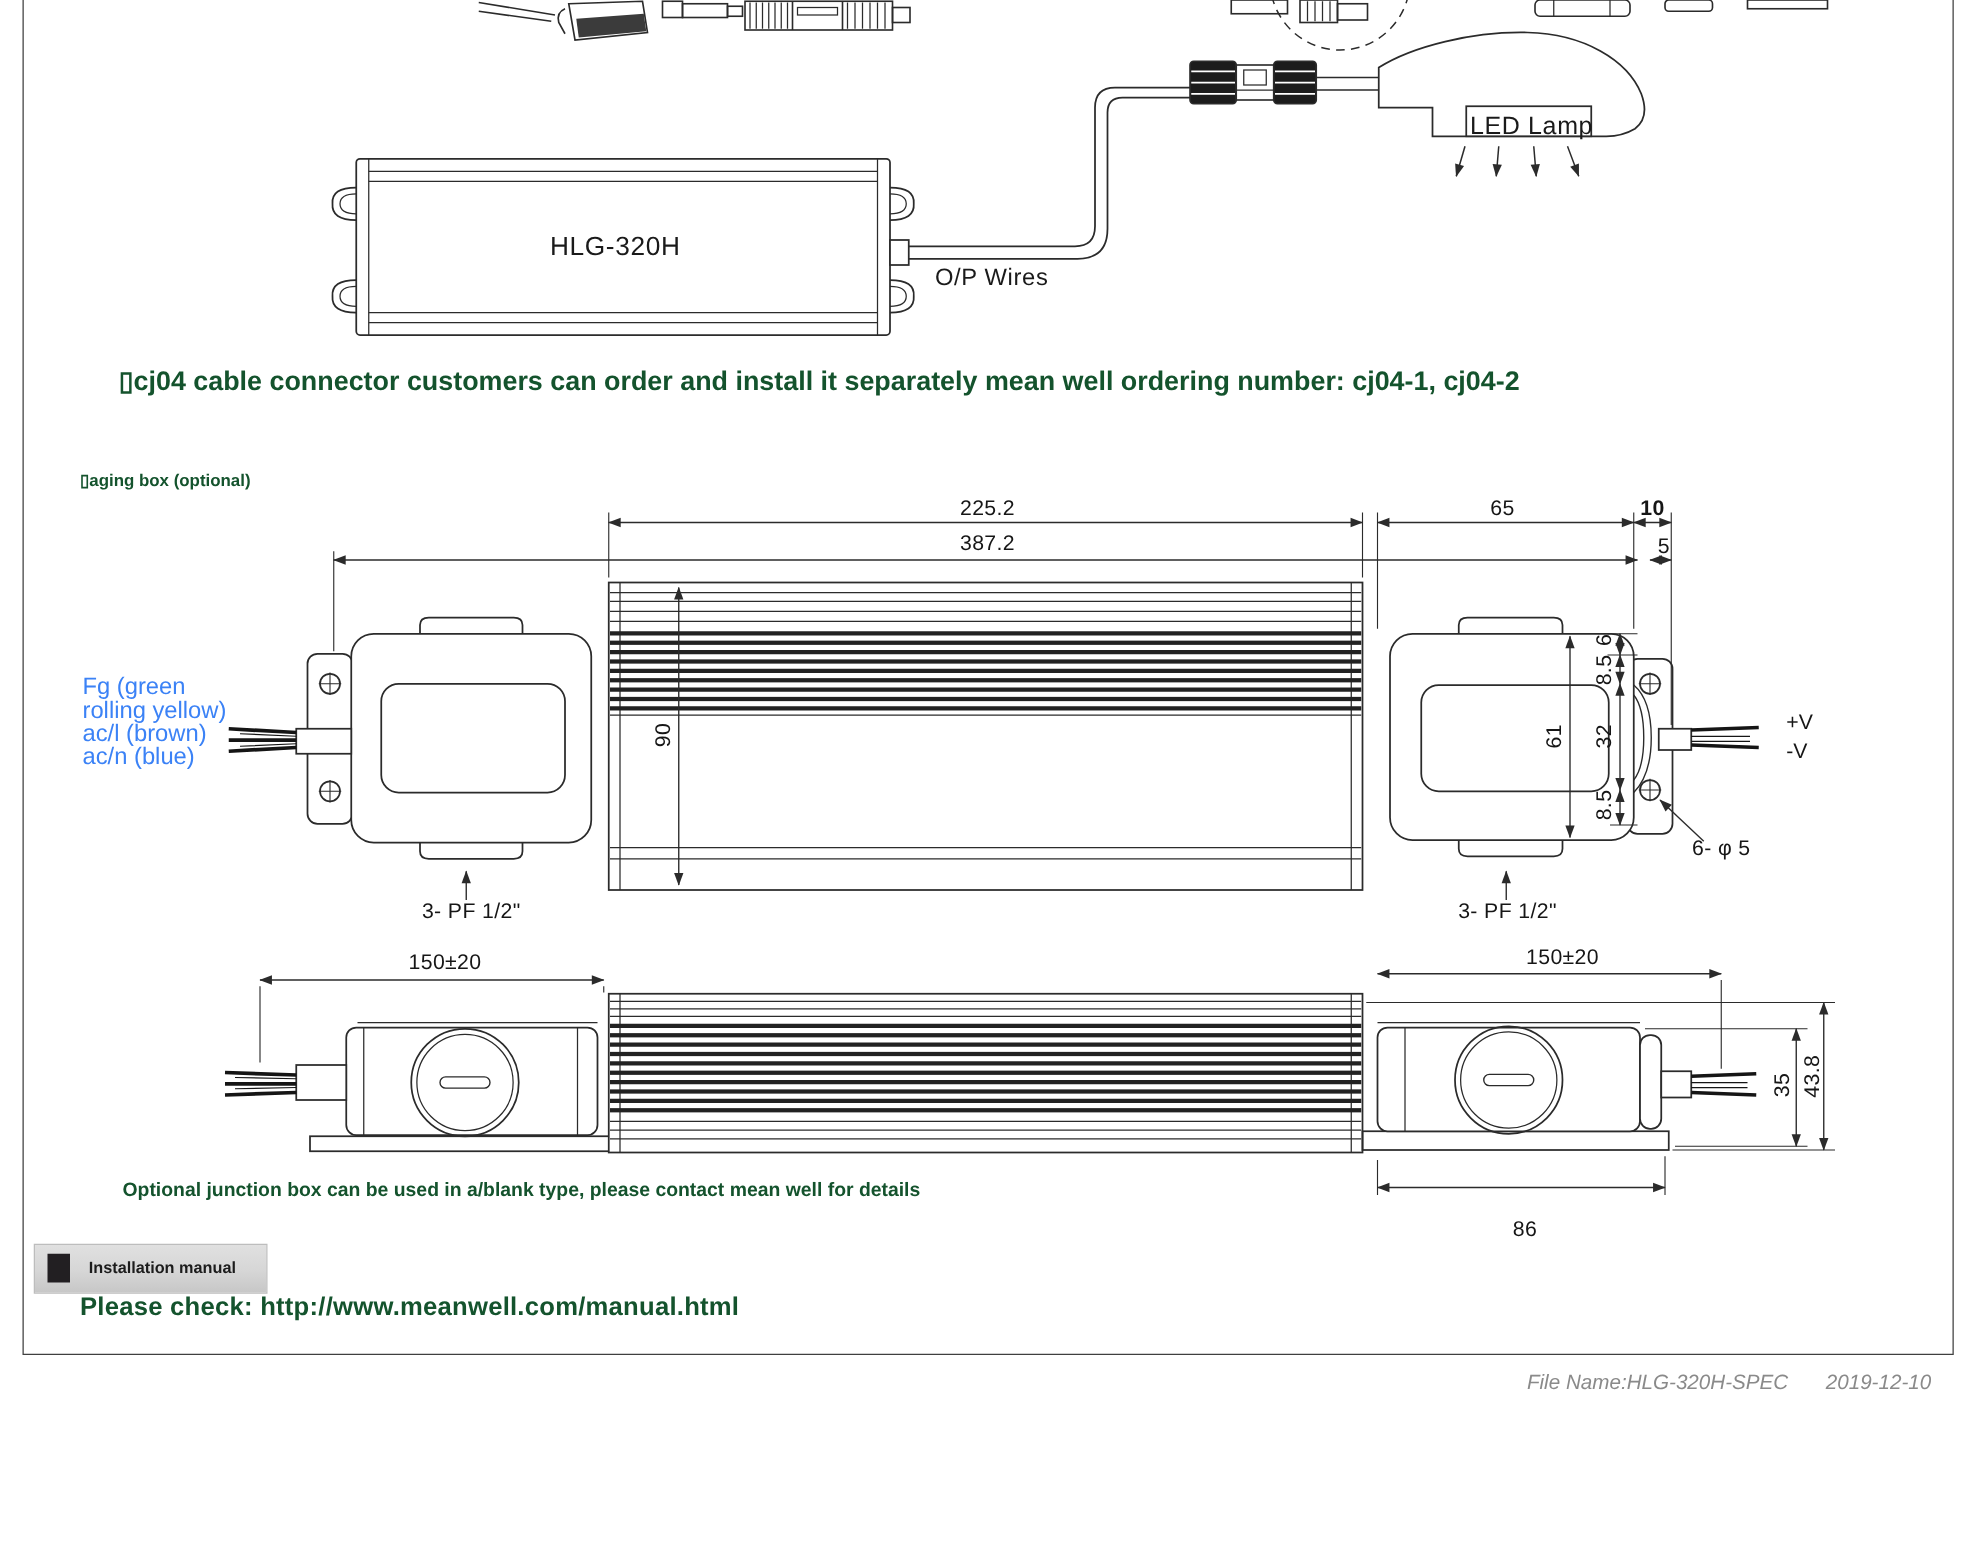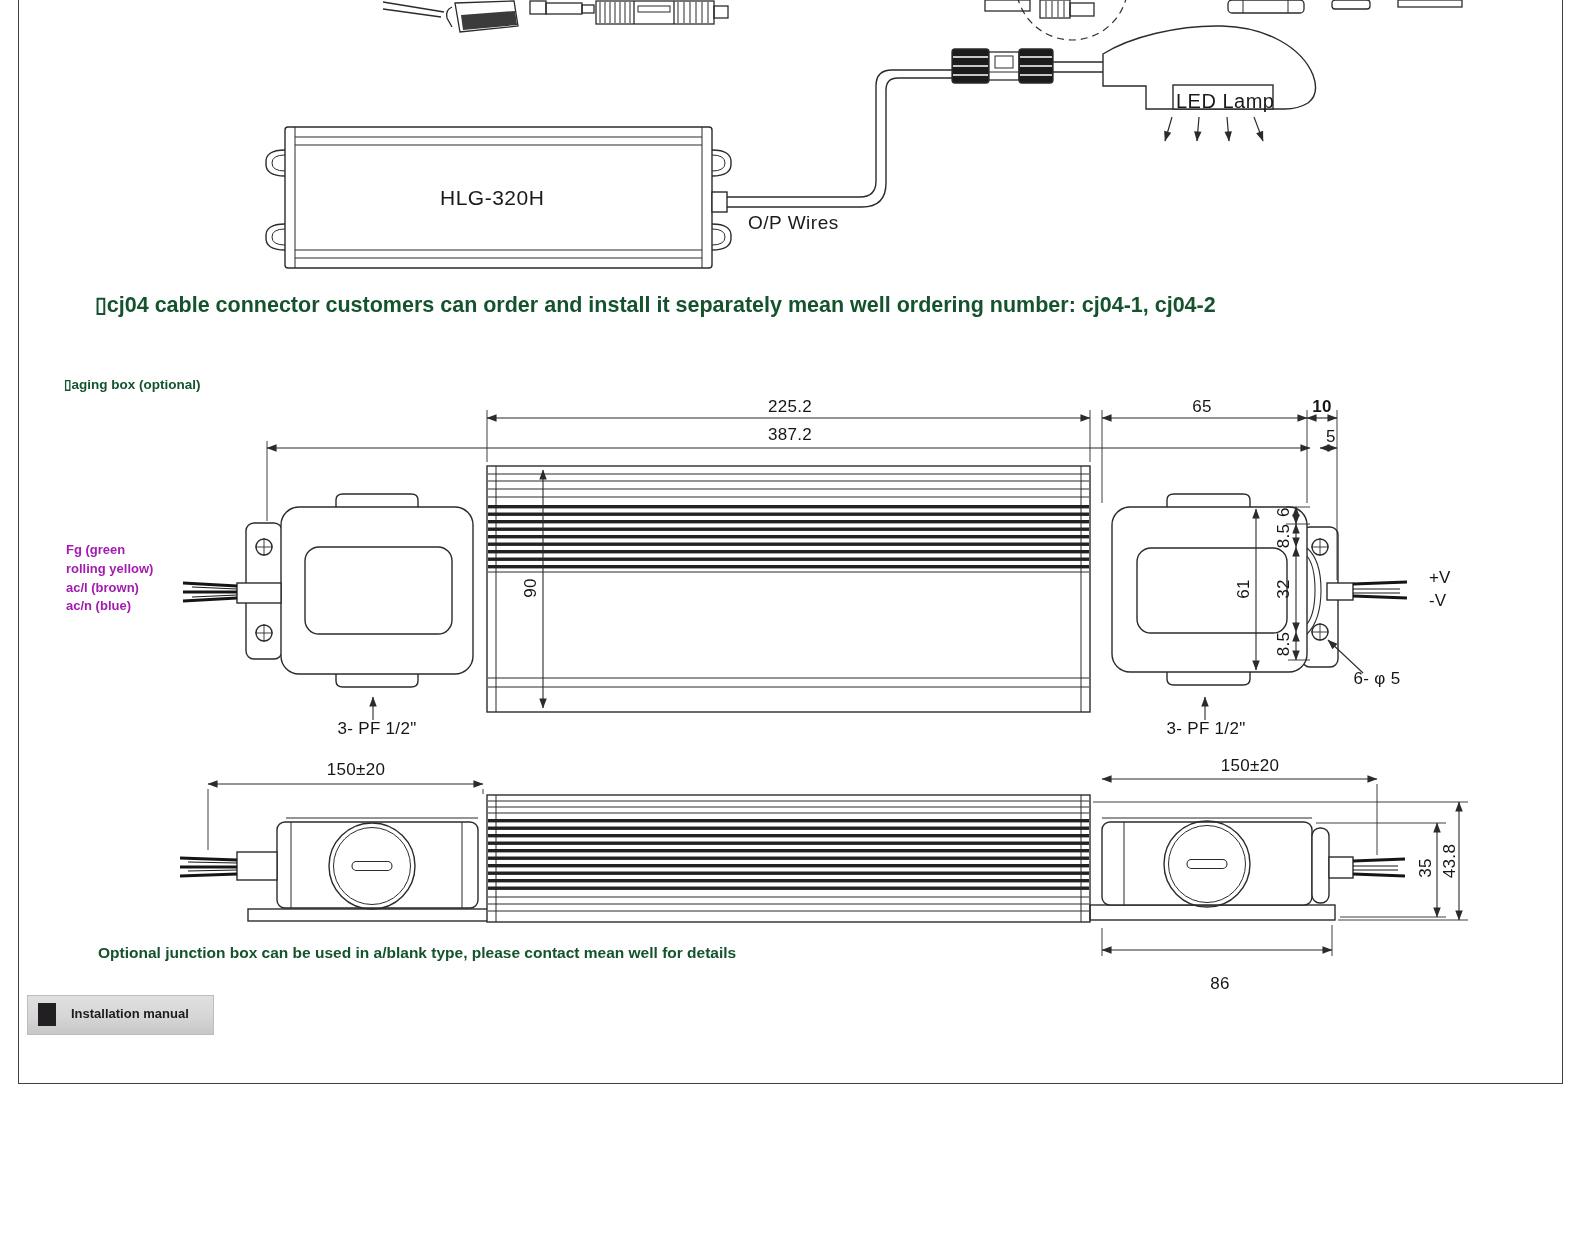--- a/index.html
+++ b/index.html
@@ -5,21 +5,21 @@
   html,body{margin:0;padding:0;background:#ffffff;}
   body{width:1580px;height:1250px;font-family:"Liberation Sans",sans-serif;}
   #canvas{position:relative;width:1580px;height:1250px;overflow:hidden;background:#fff;color:#111;}
   #page-border{position:absolute;left:18px;top:-26px;width:1543px;height:1108px;border:1.5px solid #3f3f3f;}
   svg{position:absolute;left:0;top:0;}
   .draw-lbl{position:absolute;font-size:20px;color:#1a1a1a;white-space:nowrap;letter-spacing:.5px;}
   .dim{position:absolute;font-size:17px;color:#161616;white-space:nowrap;transform:translate(-50%,-50%);letter-spacing:.3px;}
   .bold-note{position:absolute;font-weight:bold;color:#14532d;white-space:nowrap;}
   #note-cj04{left:95px;top:292px;font-size:21.5px;}
   #note-aging{left:64px;top:376px;font-size:13.5px;}
-  #wire-labels{position:absolute;left:66px;top:541px;font-weight:bold;font-size:13px;line-height:18.8px;color:#a21caf;}
+  #wire-labels{position:absolute;left:66px;top:541px;font-weight:normal;font-size:19px;line-height:18.8px;color:#3b82f6;}
   #lbl-vplus,#lbl-vminus{position:absolute;font-size:17px;color:#161616;}
   #lbl-vplus{left:1429px;top:568px;}
   #lbl-vminus{left:1429px;top:591px;}
   #lbl-hlg{left:440px;top:186px;font-size:21px;}
   #lbl-opwires{left:748px;top:212px;font-size:19px;}
   #lbl-ledlamp{left:1176px;top:50px;margin-top:40px;}
   #note-optional{left:98px;top:944px;font-size:15.5px;}
   #banner{position:absolute;left:27px;top:995px;width:185px;height:38px;
           background:linear-gradient(180deg,#e0e0e0 0%,#d6d6d6 55%,#c7c7c7 100%);
           border:1px solid #bdbdbd;}
@@ -289,15 +289,19 @@
       <span class="dim" style="left: 1220px; top: 941px; margin-top: 43px;">86</span>
     </div>
 
   <div id="note-optional" class="bold-note">Optional junction box can be used in a/blank type, please contact mean well for details</div>
 
   <div id="banner">
     <div id="banner-square"></div>
     <div id="banner-label">Installation manual</div>
   </div>
 
-
+  <div id="note-check" class="bold-note">Please check: http://www.meanwell.com/manual.html</div>
+
+  <div id="footer">
+    <span>File Name:HLG-320H-SPEC</span><span class="date">2019-12-10</span>
+  </div>
 
 </div>
 
 </body></html>

